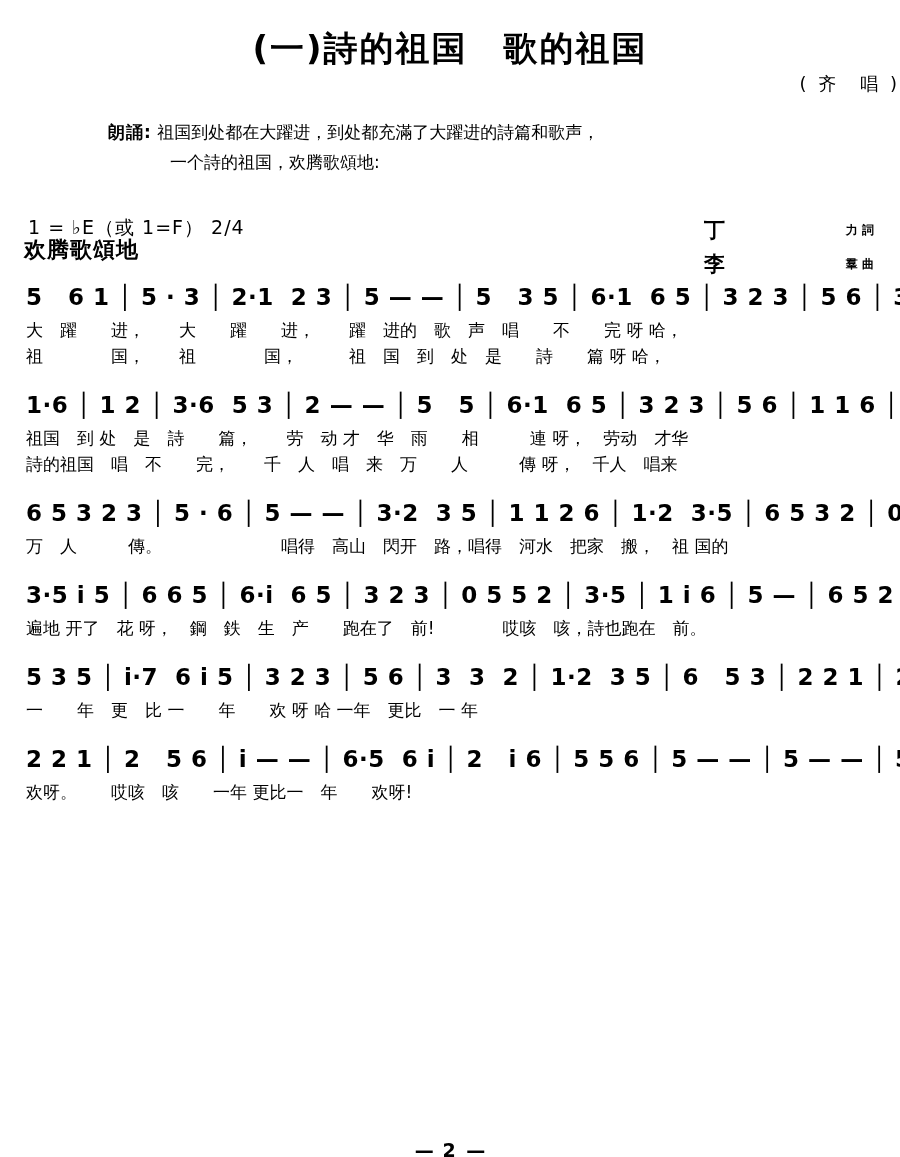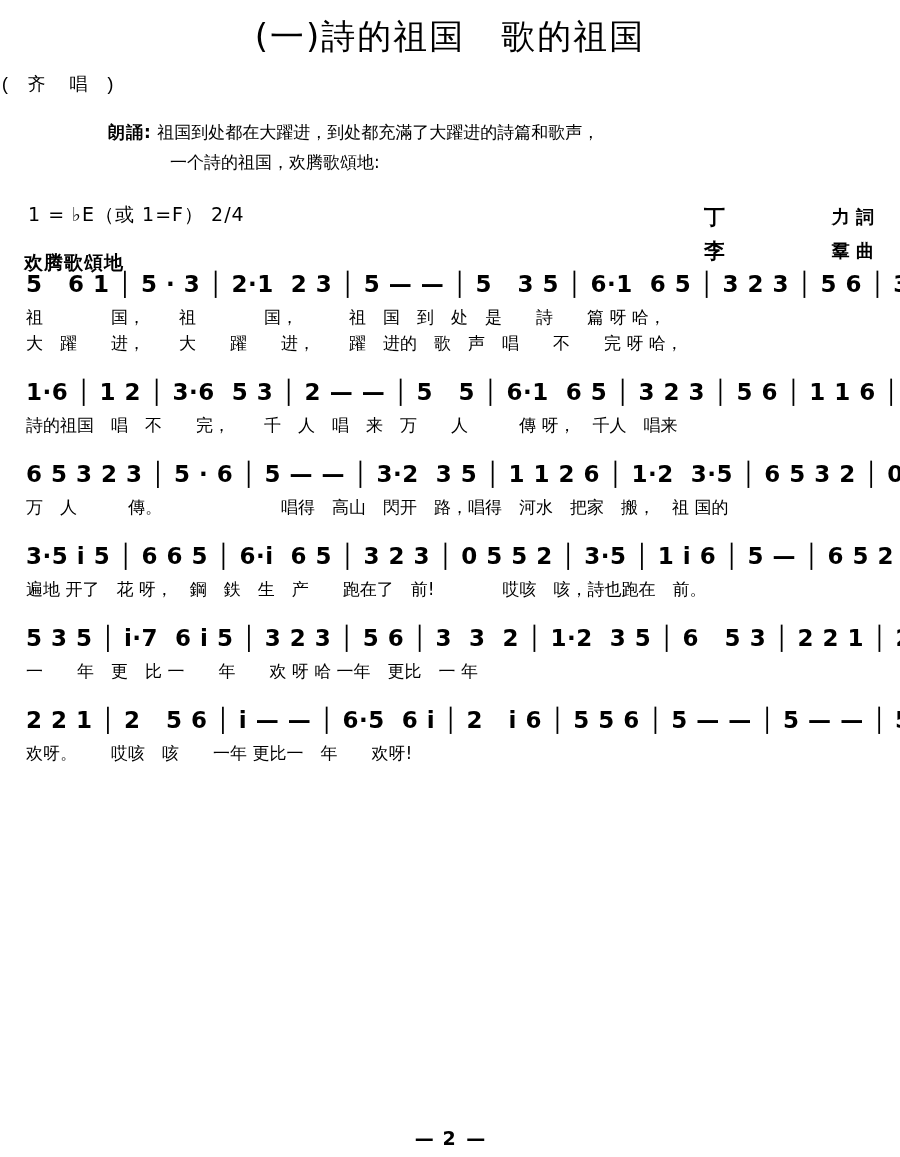--- a/index.html
+++ b/index.html
@@ -10,68 +10,66 @@
     color:#000;
     position:relative;
     overflow:hidden;
   }
   .page{position:relative;width:900px;height:1157px;}
 
   
   .title{
     text-align:center;
     font-size:34px;
-    font-weight:normal;
+    font-weight:bold;
     letter-spacing:2px;
-    margin-top:14px;
+    margin-top:26px;
     font-family:"DejaVu Sans","Liberation Sans",sans-serif;
   }
   .subtitle{
-    text-align:left;
+    text-align:right;
     font-size:18px;
-    margin-top:12px;
     letter-spacing:3px;
-    font-family:Liberation Mono, monospace;
   }
   .recite{
     margin:22px 0 0 0;
     padding:0 48px 0 108px;
     font-size:17px;
     line-height:1.75;
     text-align:justify;
   }
   .recite .lbl{font-weight:bold;letter-spacing:1px;}
   .recite .ln{display:block;}
   .recite .ln.indent{padding-left:62px;}
 
   
   .meta{
     position:relative;
-    margin-top:24px;
+    margin-top:37px;
     padding:0 30px 0 26px;
     height:62px;
   }
   .keyline{
     position:absolute;left:28px;top:0;
     font-size:19px;letter-spacing:1px;
   }
   .mood{
-    position:absolute;left:24px;top:48px;
-    font-size:19px;font-weight:bold;letter-spacing:1px;
+    position:absolute;left:24px;top:20px;
+    font-size:22px;font-weight:bold;letter-spacing:1px;
   }
   .credit{
     position:absolute;right:26px;top:-2px;
     width:170px;
     font-size:21px;
     font-weight:bold;
     line-height:34px;
   }
   .credit div{display:flex;justify-content:space-between;}
   .credit .nm{letter-spacing:1px;}
-  .credit .rl{font-size:18px;text-align:right;}
+  .credit .rl{font-size:12px;text-align:right;}
 
   
   .nrow{
     font-size:23px;
     font-weight:bold;
     white-space:pre;
     letter-spacing:0.5px;
     font-family:"DejaVu Sans","Liberation Sans",sans-serif;
     line-height:40px;
   }
@@ -121,26 +119,27 @@
       </div>
       <div>
         <span class="nm">李</span>
         <span class="rl">羣 曲</span>
       </div>
     </div>
   </div>
 
   <div class="block">
     <div class="nrow">5   6 1 │ 5 · 3 │ 2·1  2 3 │ 5 — — │ 5   3 5 │ 6·1  6 5 │ 3 2 3 │ 5 6 │ 3  3  2 │</div>
+    <div class="lrow">大　躍　　进，　　大　　躍　　进，　　躍　进的　歌　声　唱　　不　　完 呀 哈，</div>
     <div class="lrow">祖　　　　国，　　祖　　　　国，　　　祖　国　到　处　是　　詩　　篇 呀 哈，</div>
-    <div class="lrow">大　躍　　进，　　大　　躍　　进，　　躍　进的　歌　声　唱　　不　　完 呀 哈，</div>
   </div>
 
   <div class="block">
     <div class="nrow">1·6 │ 1 2 │ 3·6  5 3 │ 2 — — │ 5   5 │ 6·1  6 5 │ 3 2 3 │ 5 6 │ 1 1 6 │ 2·3  5 5 │</div>
+    <div class="lrow">祖国　到 处　是　詩　　篇，　　劳　动 才　华　雨　　相　　　連 呀，　劳动　才华</div>
     <div class="lrow">詩的祖国　唱　不　　完，　　千　人　唱　来　万　　人　　　傳 呀，　千人　唱来</div>
   </div>
 
   <div class="block">
     <div class="nrow">6 5 3 2 3 │ 5 · 6 │ 5 — — │ 3·2  3 5 │ 1 1 2 6 │ 1·2  3·5 │ 6 5 3 2 │ 0 5  5 5 │</div>
     <div class="lrow">万　人　　　傳。　　　　　　　唱得　高山　閃开　路，唱得　河水　把家　搬，　祖 国的</div>
   </div>
 
   <div class="block">
     <div class="nrow">3·5 i 5 │ 6 6 5 │ 6·i  6 5 │ 3 2 3 │ 0 5 5 2 │ 3·5 │ 1 i 6 │ 5 — │ 6 5 2 3 │ 5 0 │</div>

